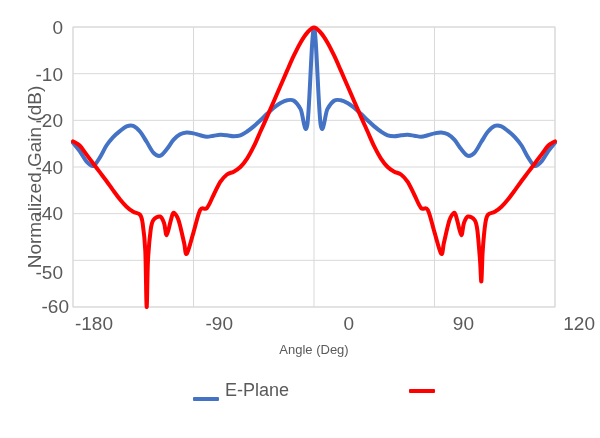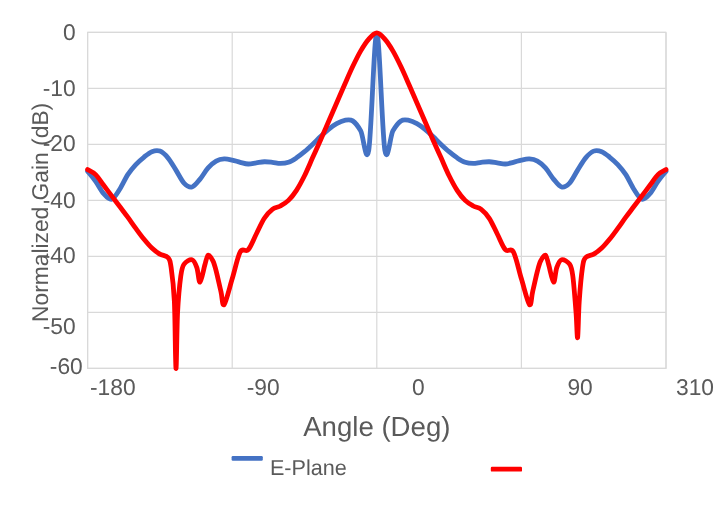--- a/index.html
+++ b/index.html
@@ -51,36 +51,36 @@
     transform: rotate(-90deg);
     transform-origin: center center;
     white-space: nowrap;
   }
   #x-axis-title {
     position: absolute;
     left: 73px;
     top: 342px;
     width: 482px;
     text-align: center;
-    font-size: 23px;
+    font-size: 13px;
     color: #5a5a5a;
   }
   #legend {
     position: absolute;
     left: 73px;
     top: 380px;
     width: 482px;
     display: flex;
     justify-content: center;
     align-items: center;
     gap: 120px;
   }
   .legend-entry {
     display: flex;
-    align-items: flex-start;
+    align-items: flex-end;
     gap: 6px;
   }
   .legend-swatch {
     display: inline-block;
     width: 26px;
     height: 4px;
     border-radius: 1px;
   }
   .legend-label {
     font-size: 18px;
@@ -120,22 +120,22 @@
   <div class="axis-tick-label y-tick" style="left:3px;  top:64px;">-10</div>
   <div class="axis-tick-label y-tick" style="left:3px;  top:110px;">-20</div>
   <div class="axis-tick-label y-tick" style="left:3px;  top:157px;">-40</div>
   <div class="axis-tick-label y-tick" style="left:3px;  top:203px;">-40</div>
   <div class="axis-tick-label y-tick" style="left:3px;  top:262px;">-50</div>
   <div class="axis-tick-label y-tick" style="left:9px;  top:296px;">-60</div>
 
   <div class="axis-tick-label x-tick" style="left:33px;  top:313px;">-180</div>
   <div class="axis-tick-label x-tick" style="left:153px; top:313px;">-90</div>
   <div class="axis-tick-label x-tick" style="left:274px; top:313px;">0</div>
-  <div class="axis-tick-label x-tick" style="left:414px; top:313px;">90</div>
-  <div class="axis-tick-label x-tick" style="left:515px; top:313px;">310</div>
+  <div class="axis-tick-label x-tick" style="left:394px; top:313px;">90</div>
+  <div class="axis-tick-label x-tick" style="left:515px; top:313px;">120</div>
 
   <div id="y-axis-title">Normalized Gain (dB)</div>
   <div id="x-axis-title">Angle (Deg)</div>
 
   <div id="legend">
     <div class="legend-entry">
       <span class="legend-swatch" style="background: rgb(68, 114, 196);"></span>
       <span class="legend-label">E-Plane</span>
     </div>
     <div class="legend-entry">

